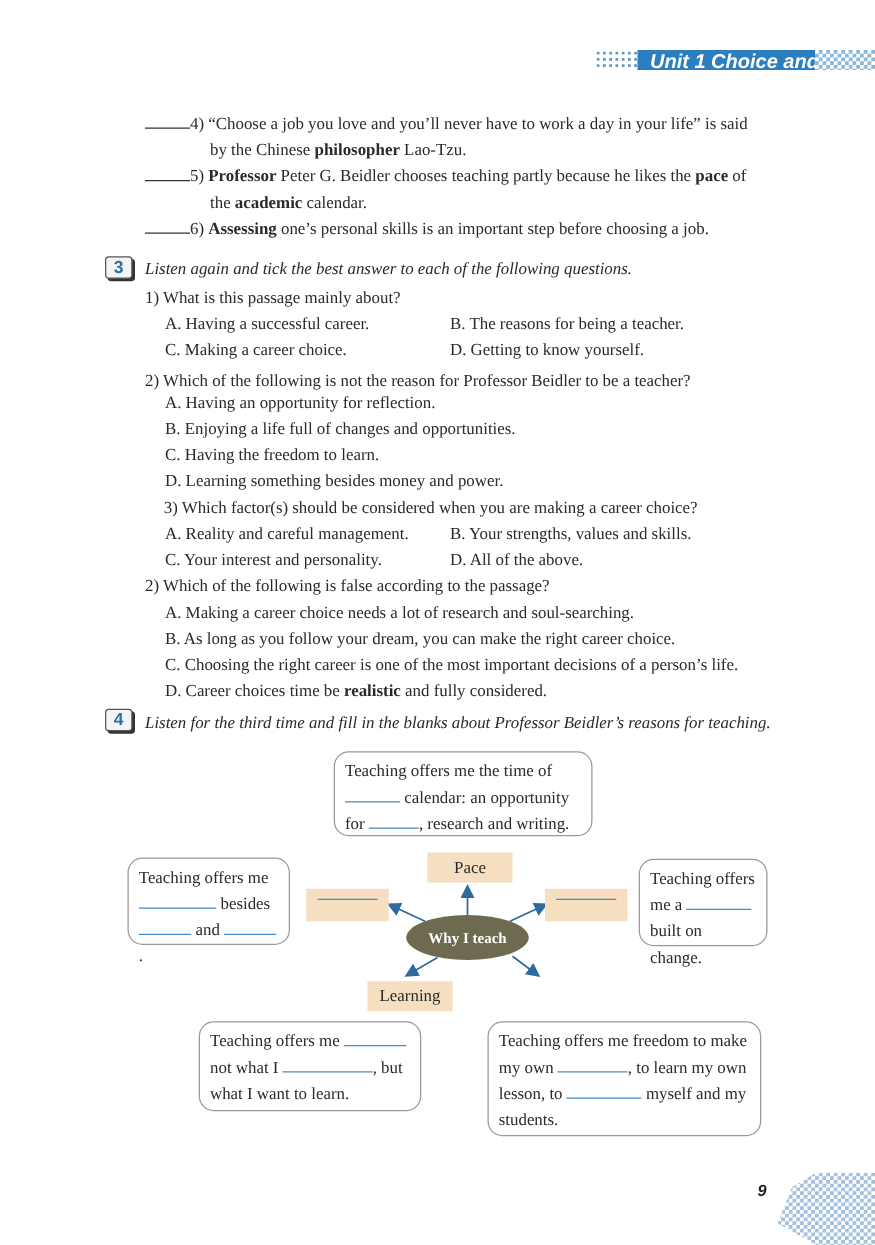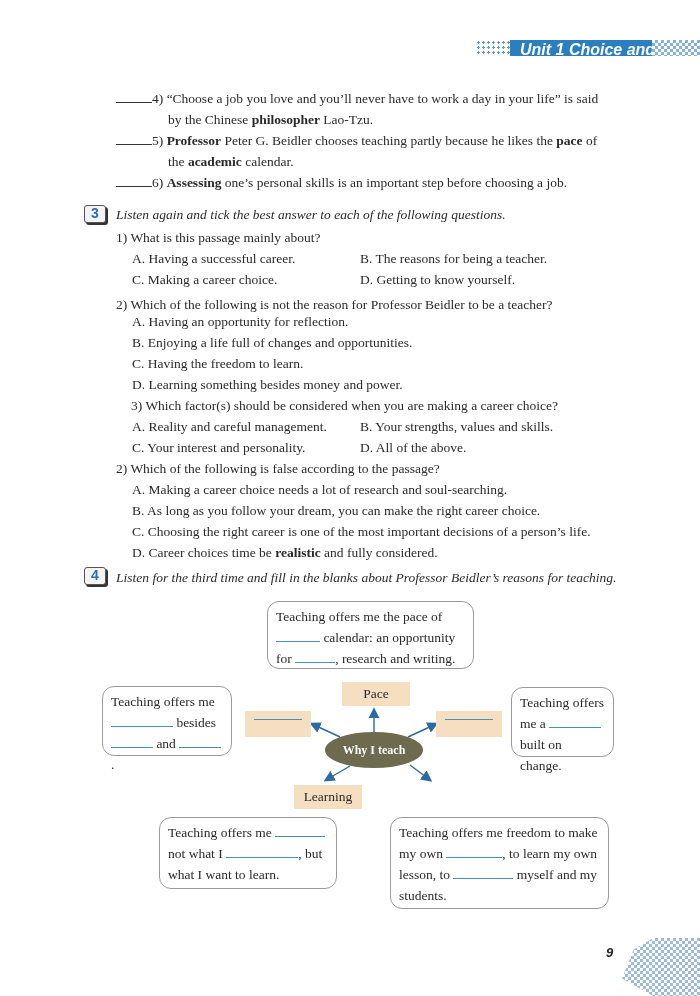--- a/index.html
+++ b/index.html
@@ -105,21 +105,21 @@
     </marker>
   </defs>
   <line x1="374" y1="732" x2="374" y2="710" stroke="#2c6aa0" stroke-width="1.4" marker-end="url(#ah)"></line>
   <line x1="340" y1="737" x2="312" y2="724" stroke="#2c6aa0" stroke-width="1.4" marker-end="url(#ah)"></line>
   <line x1="408" y1="737" x2="436" y2="724" stroke="#2c6aa0" stroke-width="1.4" marker-end="url(#ah)"></line>
   <line x1="350" y1="766" x2="326" y2="780" stroke="#2c6aa0" stroke-width="1.4" marker-end="url(#ah)"></line>
   <line x1="410" y1="765" x2="430" y2="780" stroke="#2c6aa0" stroke-width="1.4" marker-end="url(#ah)"></line>
 </svg>
 
 <div class="bubble" style="left:267px; top:601px; width:207px; height:68px;">
-  <div>Teaching offers me the pace of</div>
+  <div>Teaching offers me the time of</div>
   <div><span class="bblank" style="width:44px;"></span><span> calendar: an opportunity</span></div>
   <div><span>for </span><span class="bblank" style="width:40px;"></span><span>, research and writing.</span></div>
 </div>
 
 <div class="tag" style="left:342px; top:682px; width:68px;">Pace</div>
 <div class="tag" style="left:245px; top:711px; width:66px; height:26px;"><span class="bblank" style="width:48px; vertical-align:middle; margin-top:-8px;"></span></div>
 <div class="tag" style="left:436px; top:711px; width:66px; height:26px;"><span class="bblank" style="width:48px; vertical-align:middle; margin-top:-8px;"></span></div>
 <div class="center-oval">Why I teach</div>
 <div class="tag" style="left:294px; top:785px; width:68px;">Learning</div>
 <div class="tag" style="left:405px; top:824px; width:68px;">Freedom</div>

